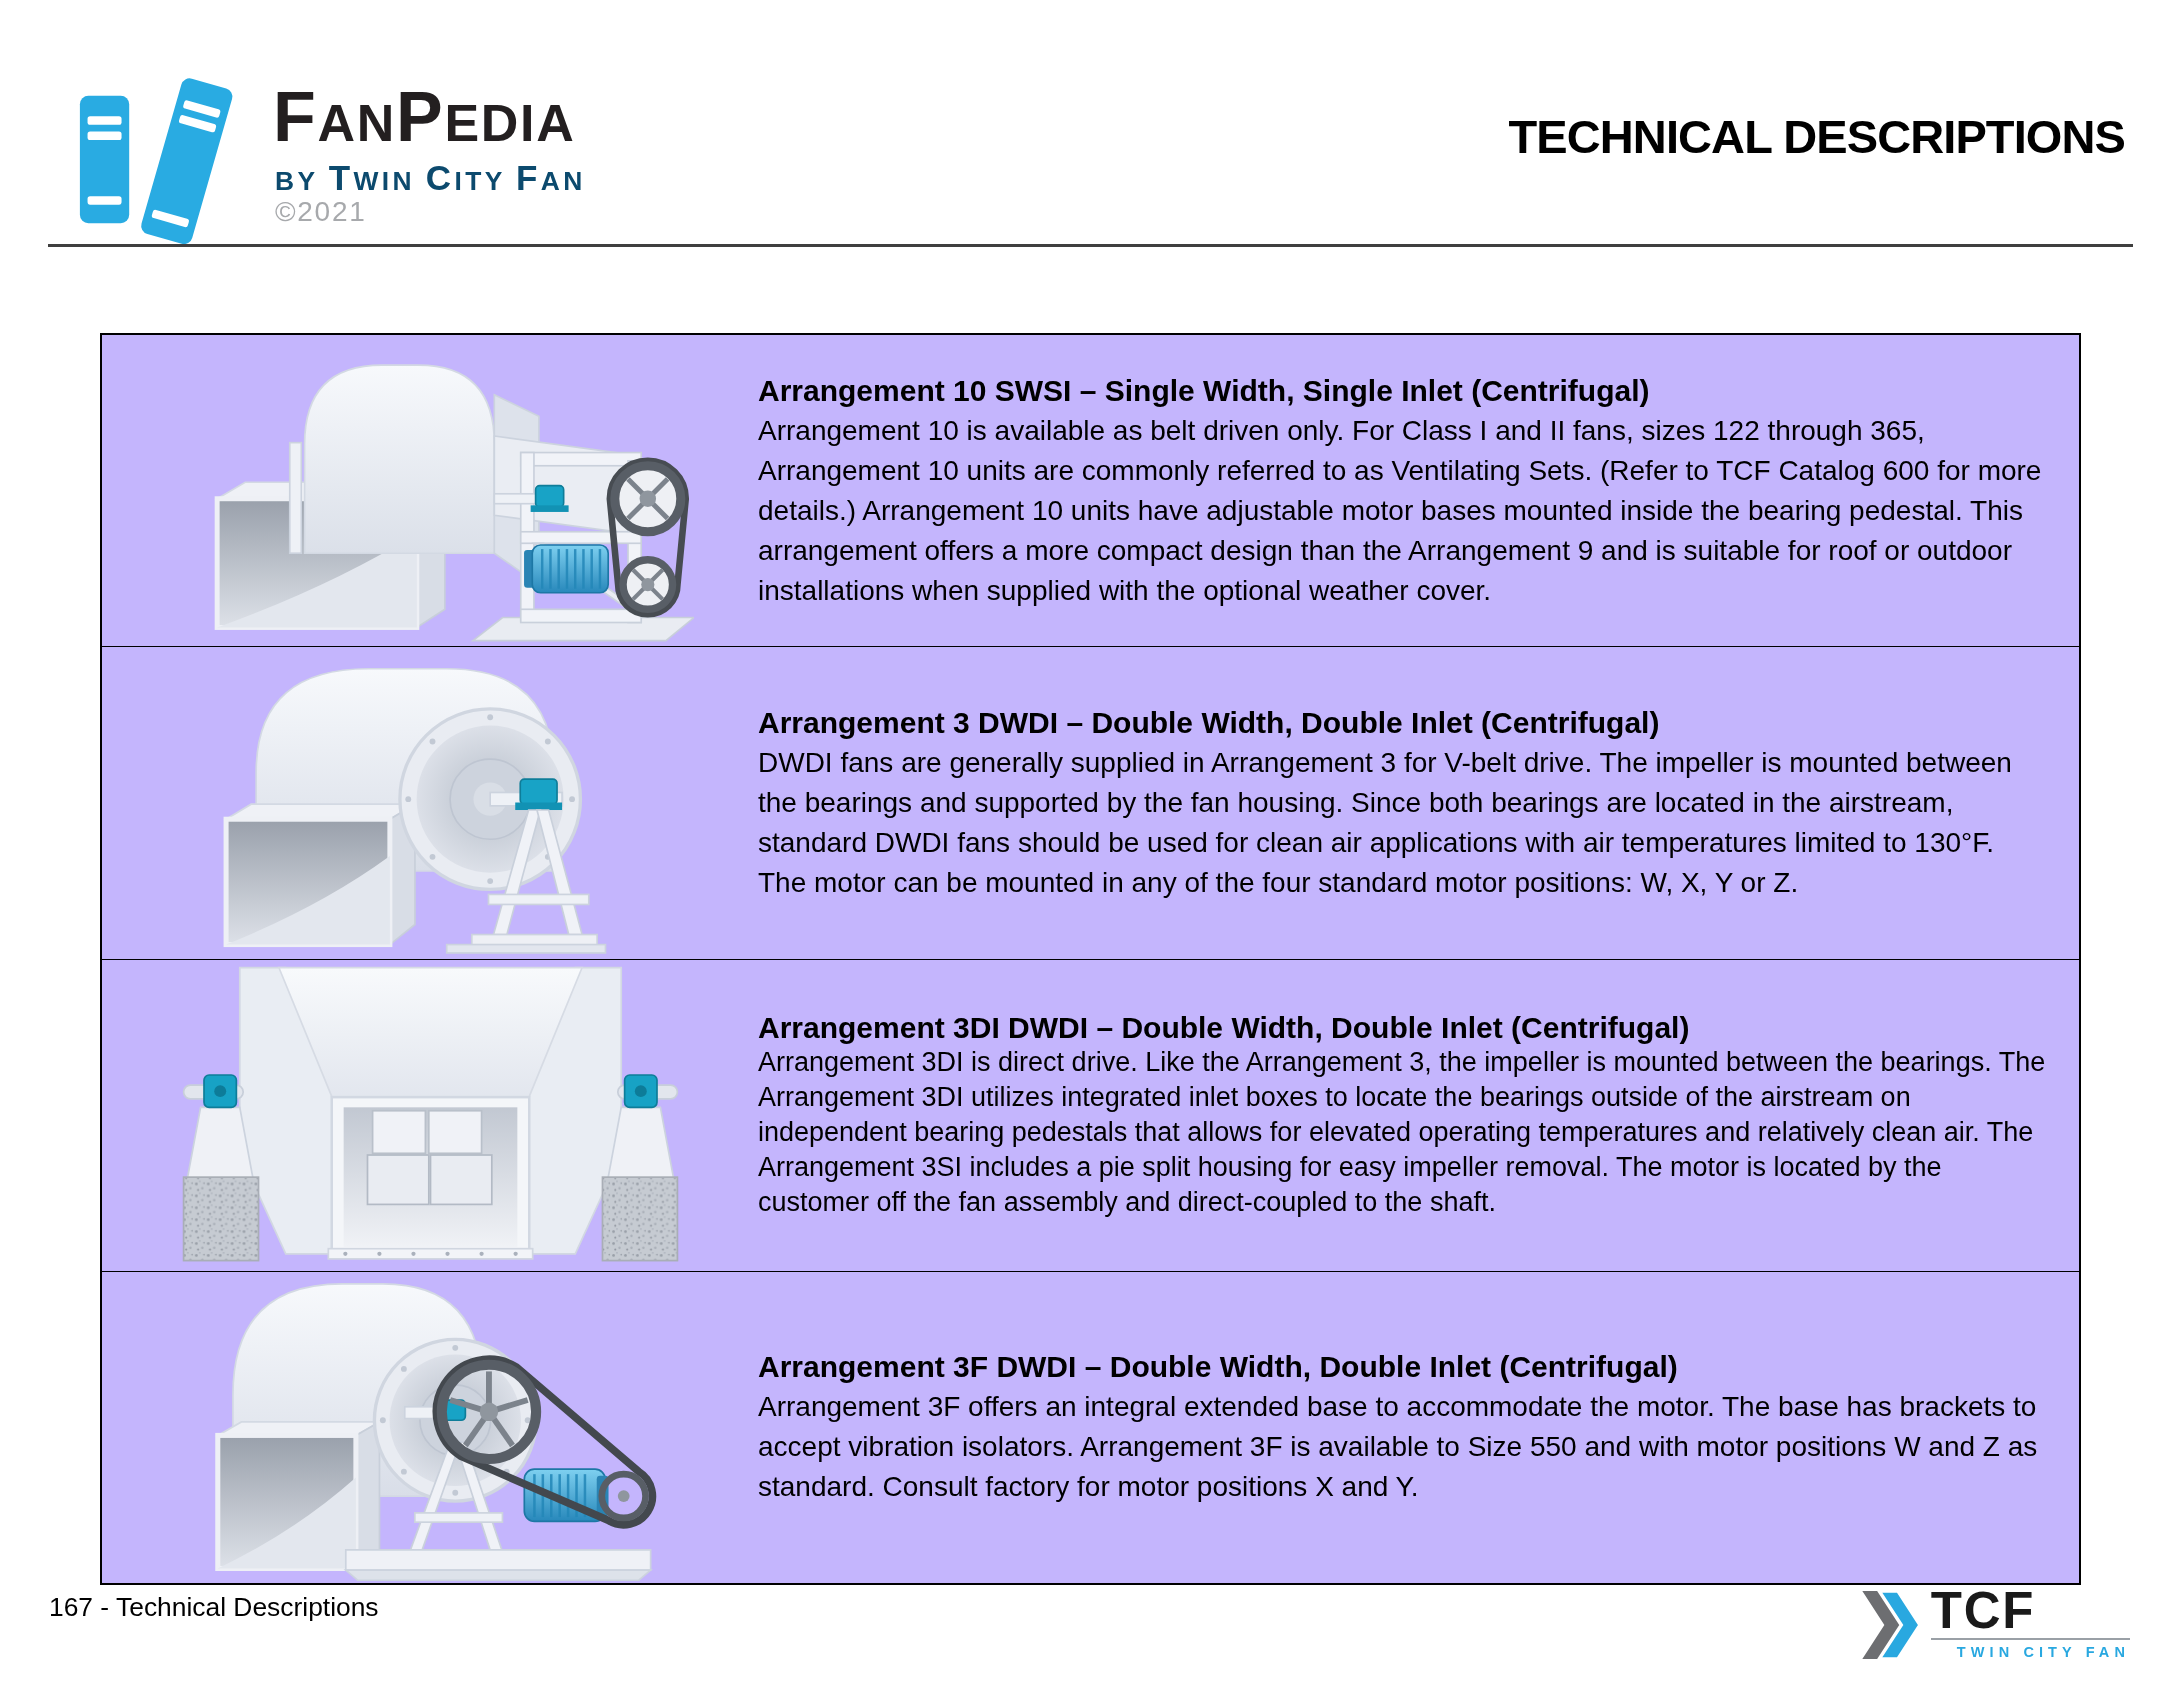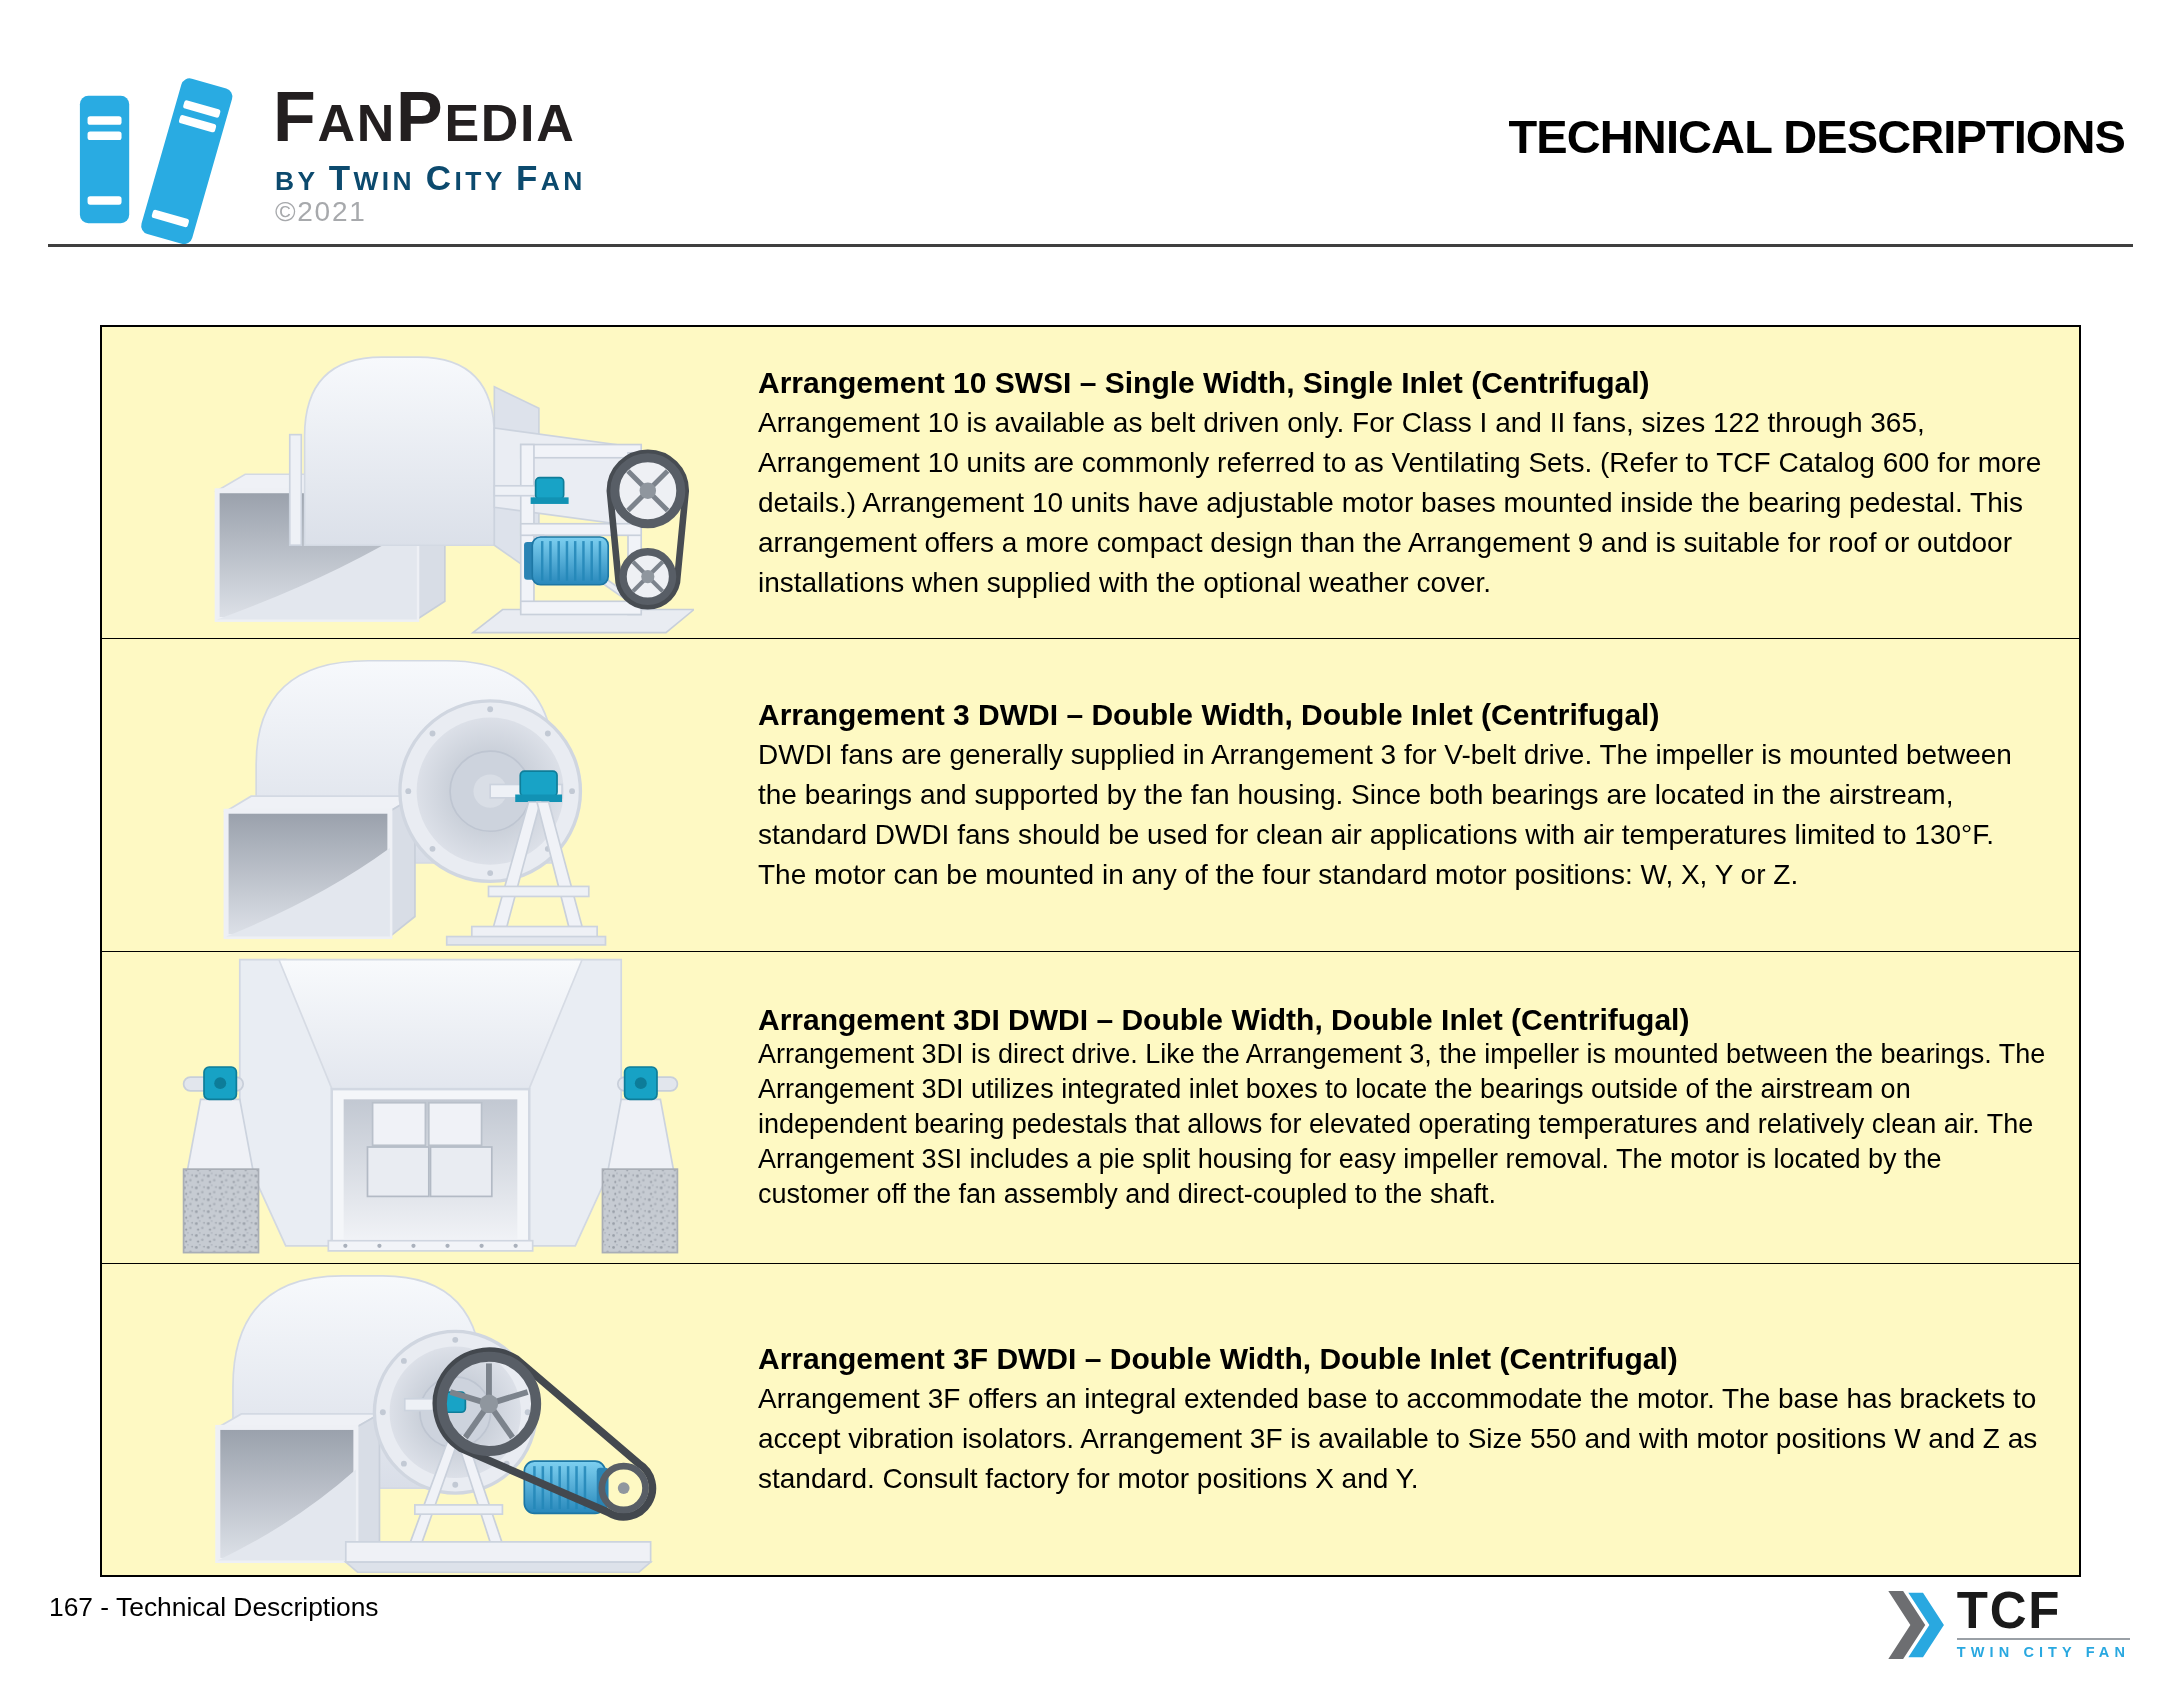--- a/index.html
+++ b/index.html
@@ -13,38 +13,38 @@
   .wordmark .lg{font-size:70px;letter-spacing:1.7px;}
   .wordmark .sm{font-size:52px;letter-spacing:1.7px;}
   .wordmark-sub{position:absolute;left:275px;top:160px;line-height:1;white-space:nowrap;color:#0c4a6e;font-weight:bold;}
   .wordmark-sub .lg{font-size:35px;letter-spacing:3.4px;}
   .wordmark-sub .sm{font-size:26.4px;letter-spacing:3.4px;}
   .wordmark-copy{position:absolute;left:275px;top:196px;font-size:28px;color:#a7a9ac;letter-spacing:1.7px;}
   .page-title{position:absolute;top:109px;right:56px;font-size:47px;font-weight:bold;letter-spacing:-0.9px;white-space:nowrap;}
   .header-rule{position:absolute;left:48px;right:48px;top:244px;height:2.6px;background:#3f3f3f;}
   
   .doc-table{
-    position:absolute;left:100px;top:325px;width:1981px;height:1252px;
-    border:2.6px solid #000;box-sizing:border-box;display:flex;flex-direction:column;background:#fef9c3;
+    position:absolute;left:100px;top:333px;width:1981px;height:1252px;
+    border:2.6px solid #000;box-sizing:border-box;display:flex;flex-direction:column;background:#c4b5fd;
   }
   .doc-row{flex:1 1 0;display:flex;min-height:0;border-top:1.7px solid #000;}
   .doc-row:first-child{border-top:none;}
   .img-cell{width:656px;flex:0 0 656px;display:flex;align-items:center;justify-content:center;overflow:hidden;}
   .text-cell{flex:1;display:flex;flex-direction:column;justify-content:center;padding-right:31px;min-width:0;}
   .text-cell h3{margin:0;font-size:30px;line-height:40px;font-weight:bold;}
   .text-cell p{margin:0;font-size:28px;line-height:40px;}
   .doc-row.compact .text-cell h3{line-height:35px;}
   .doc-row.compact .text-cell p{font-size:27px;line-height:35px;}
   
   .page-label{position:absolute;left:49px;top:1592px;font-size:26.4px;}
   .tcf-logo{position:absolute;right:51px;top:1586px;display:flex;align-items:flex-start;}
   .tcf-text{margin-left:8.5px;}
   .tcf-acronym{font-size:51px;line-height:49px;font-weight:bold;color:#1a1a1a;letter-spacing:1.7px;}
   .tcf-rule{height:1.7px;background:#9aa0a6;margin:3.4px 0 4.3px 0;}
-  .tcf-name{font-size:14.5px;letter-spacing:5.1px;color:#29a8e0;font-weight:bold;white-space:nowrap;}
+  .tcf-name{font-size:14.5px;letter-spacing:5.1px;color:#29a8e0;font-weight:bold;white-space:nowrap;margin-left:26px;}
   svg{display:block;}
 </style>
 </head>
 <body>
 
 <div>
   <span class="logo-books">
     <svg width="187" height="196" viewBox="0 0 220 230">
       <rect x="14" y="36" width="58" height="150" rx="10" fill="#29abe2"></rect>
       <rect x="23" y="60" width="40" height="10" rx="3" fill="#fff"></rect>

